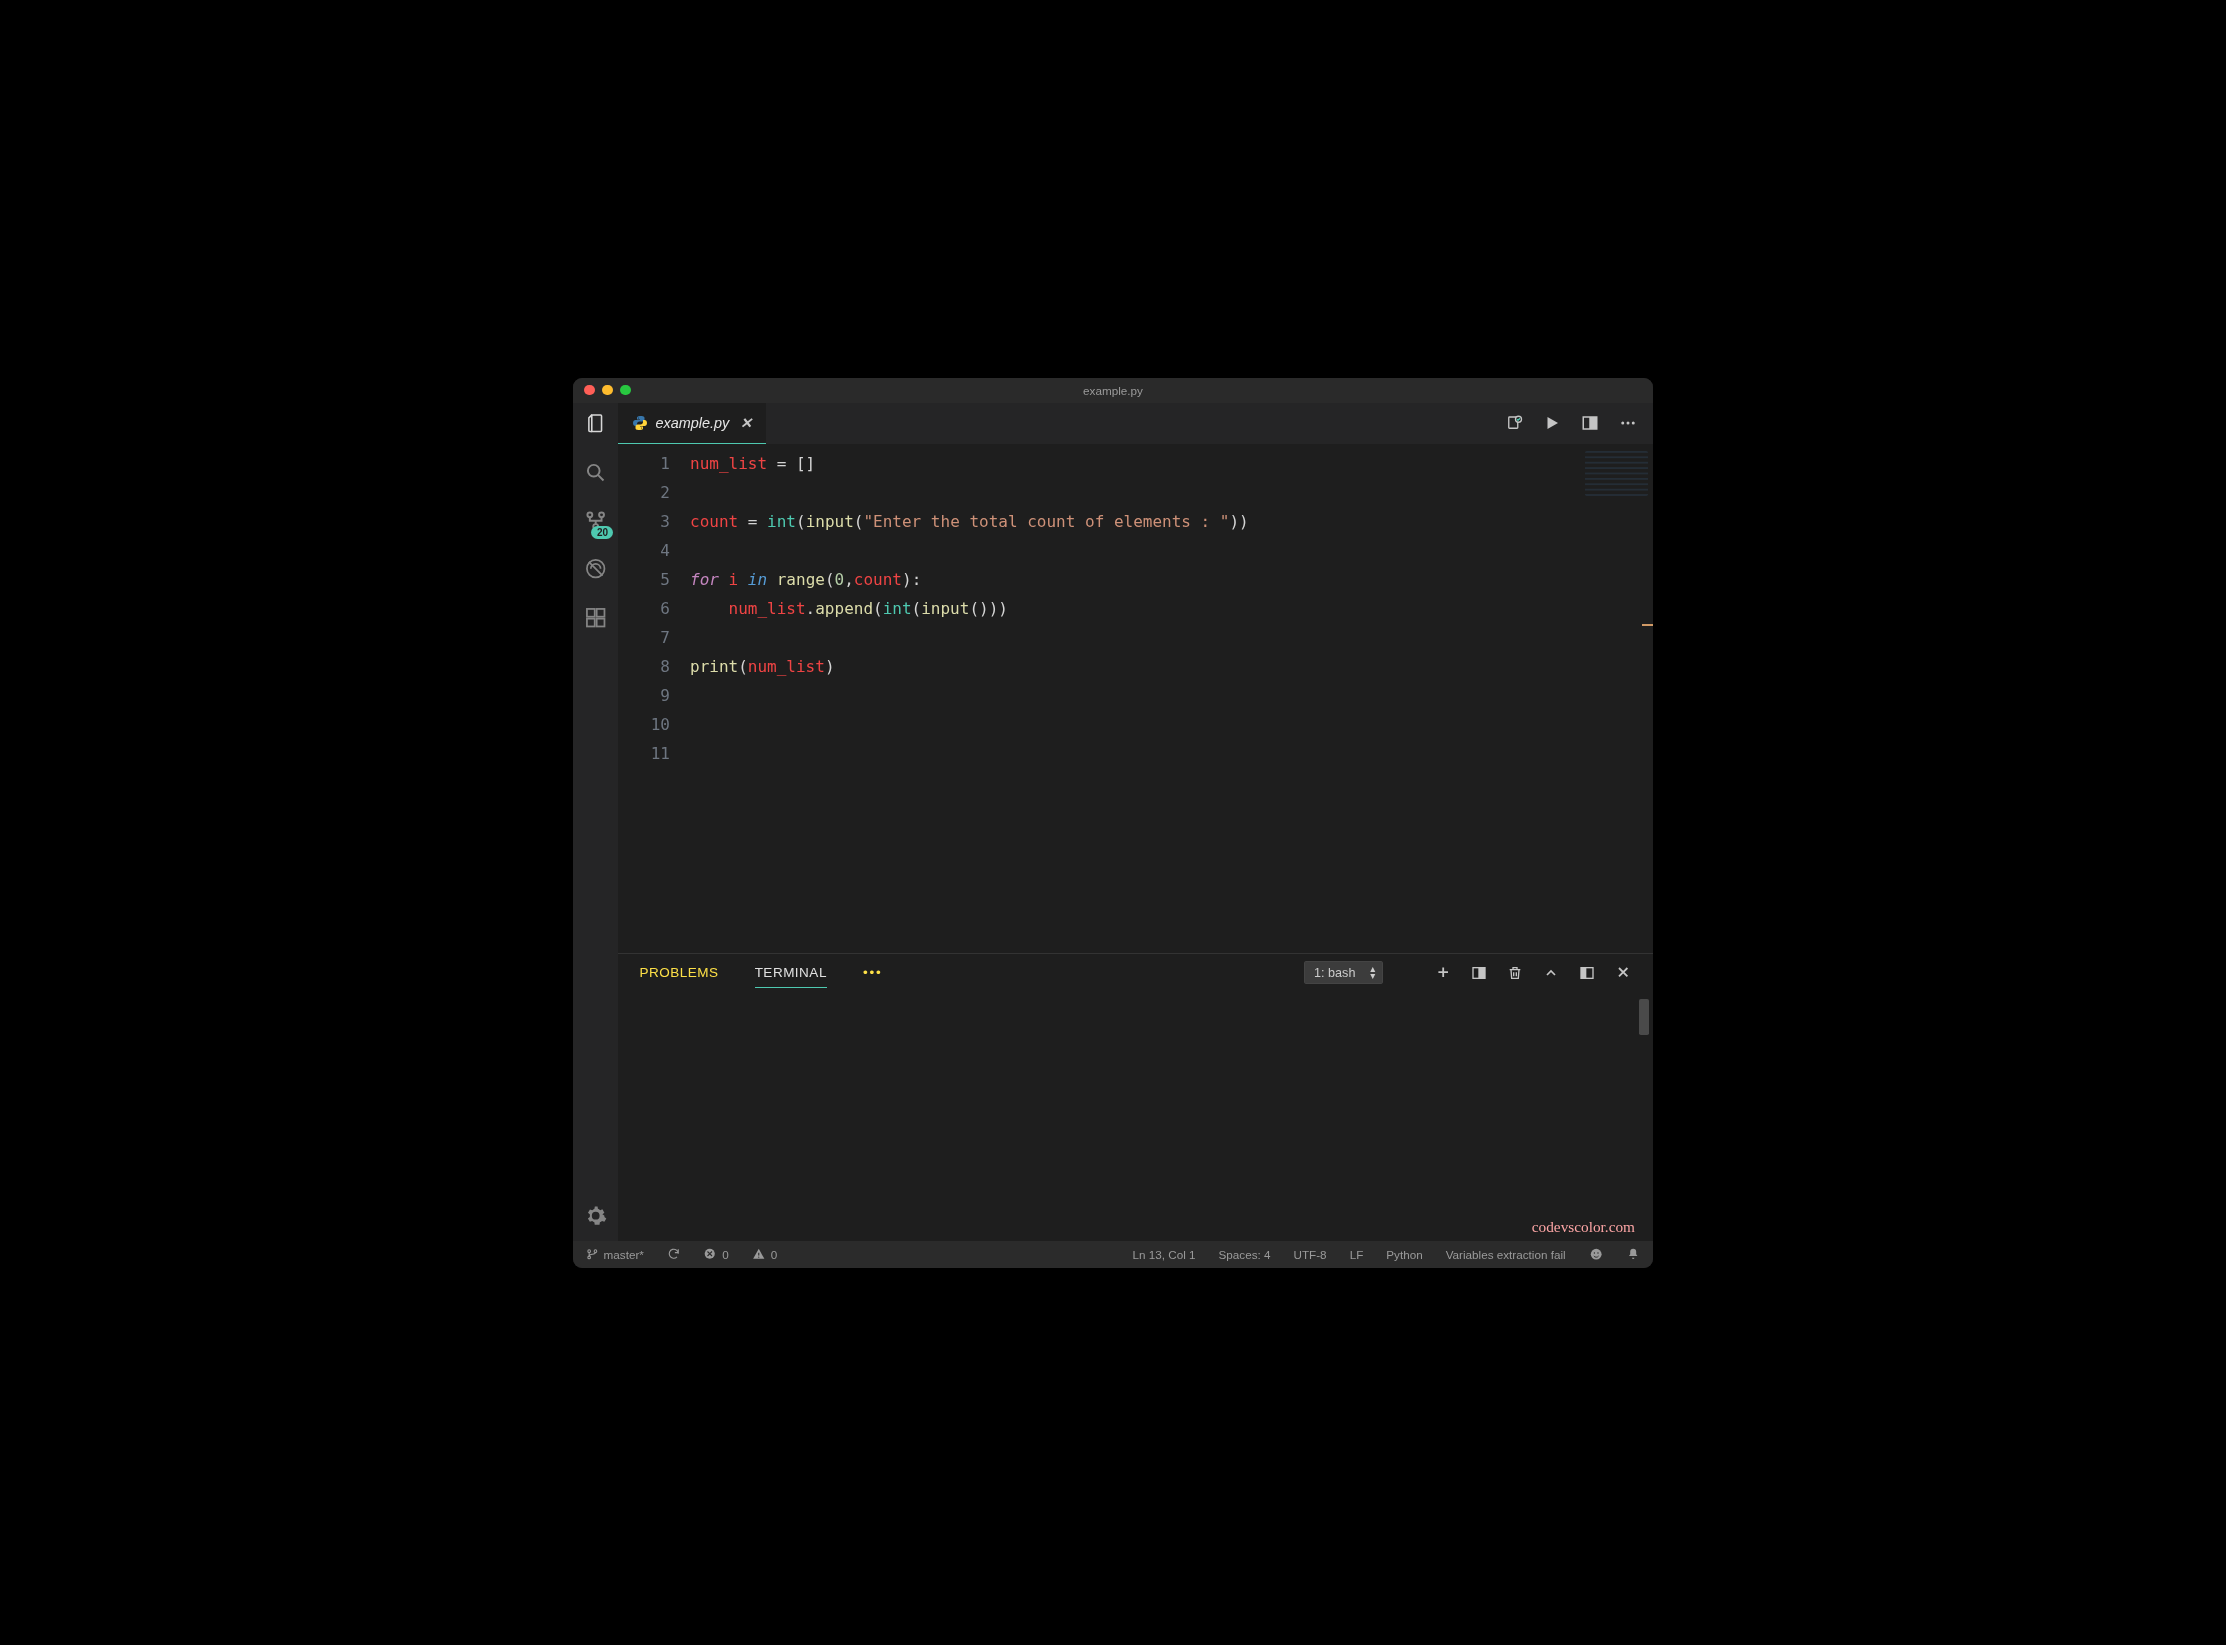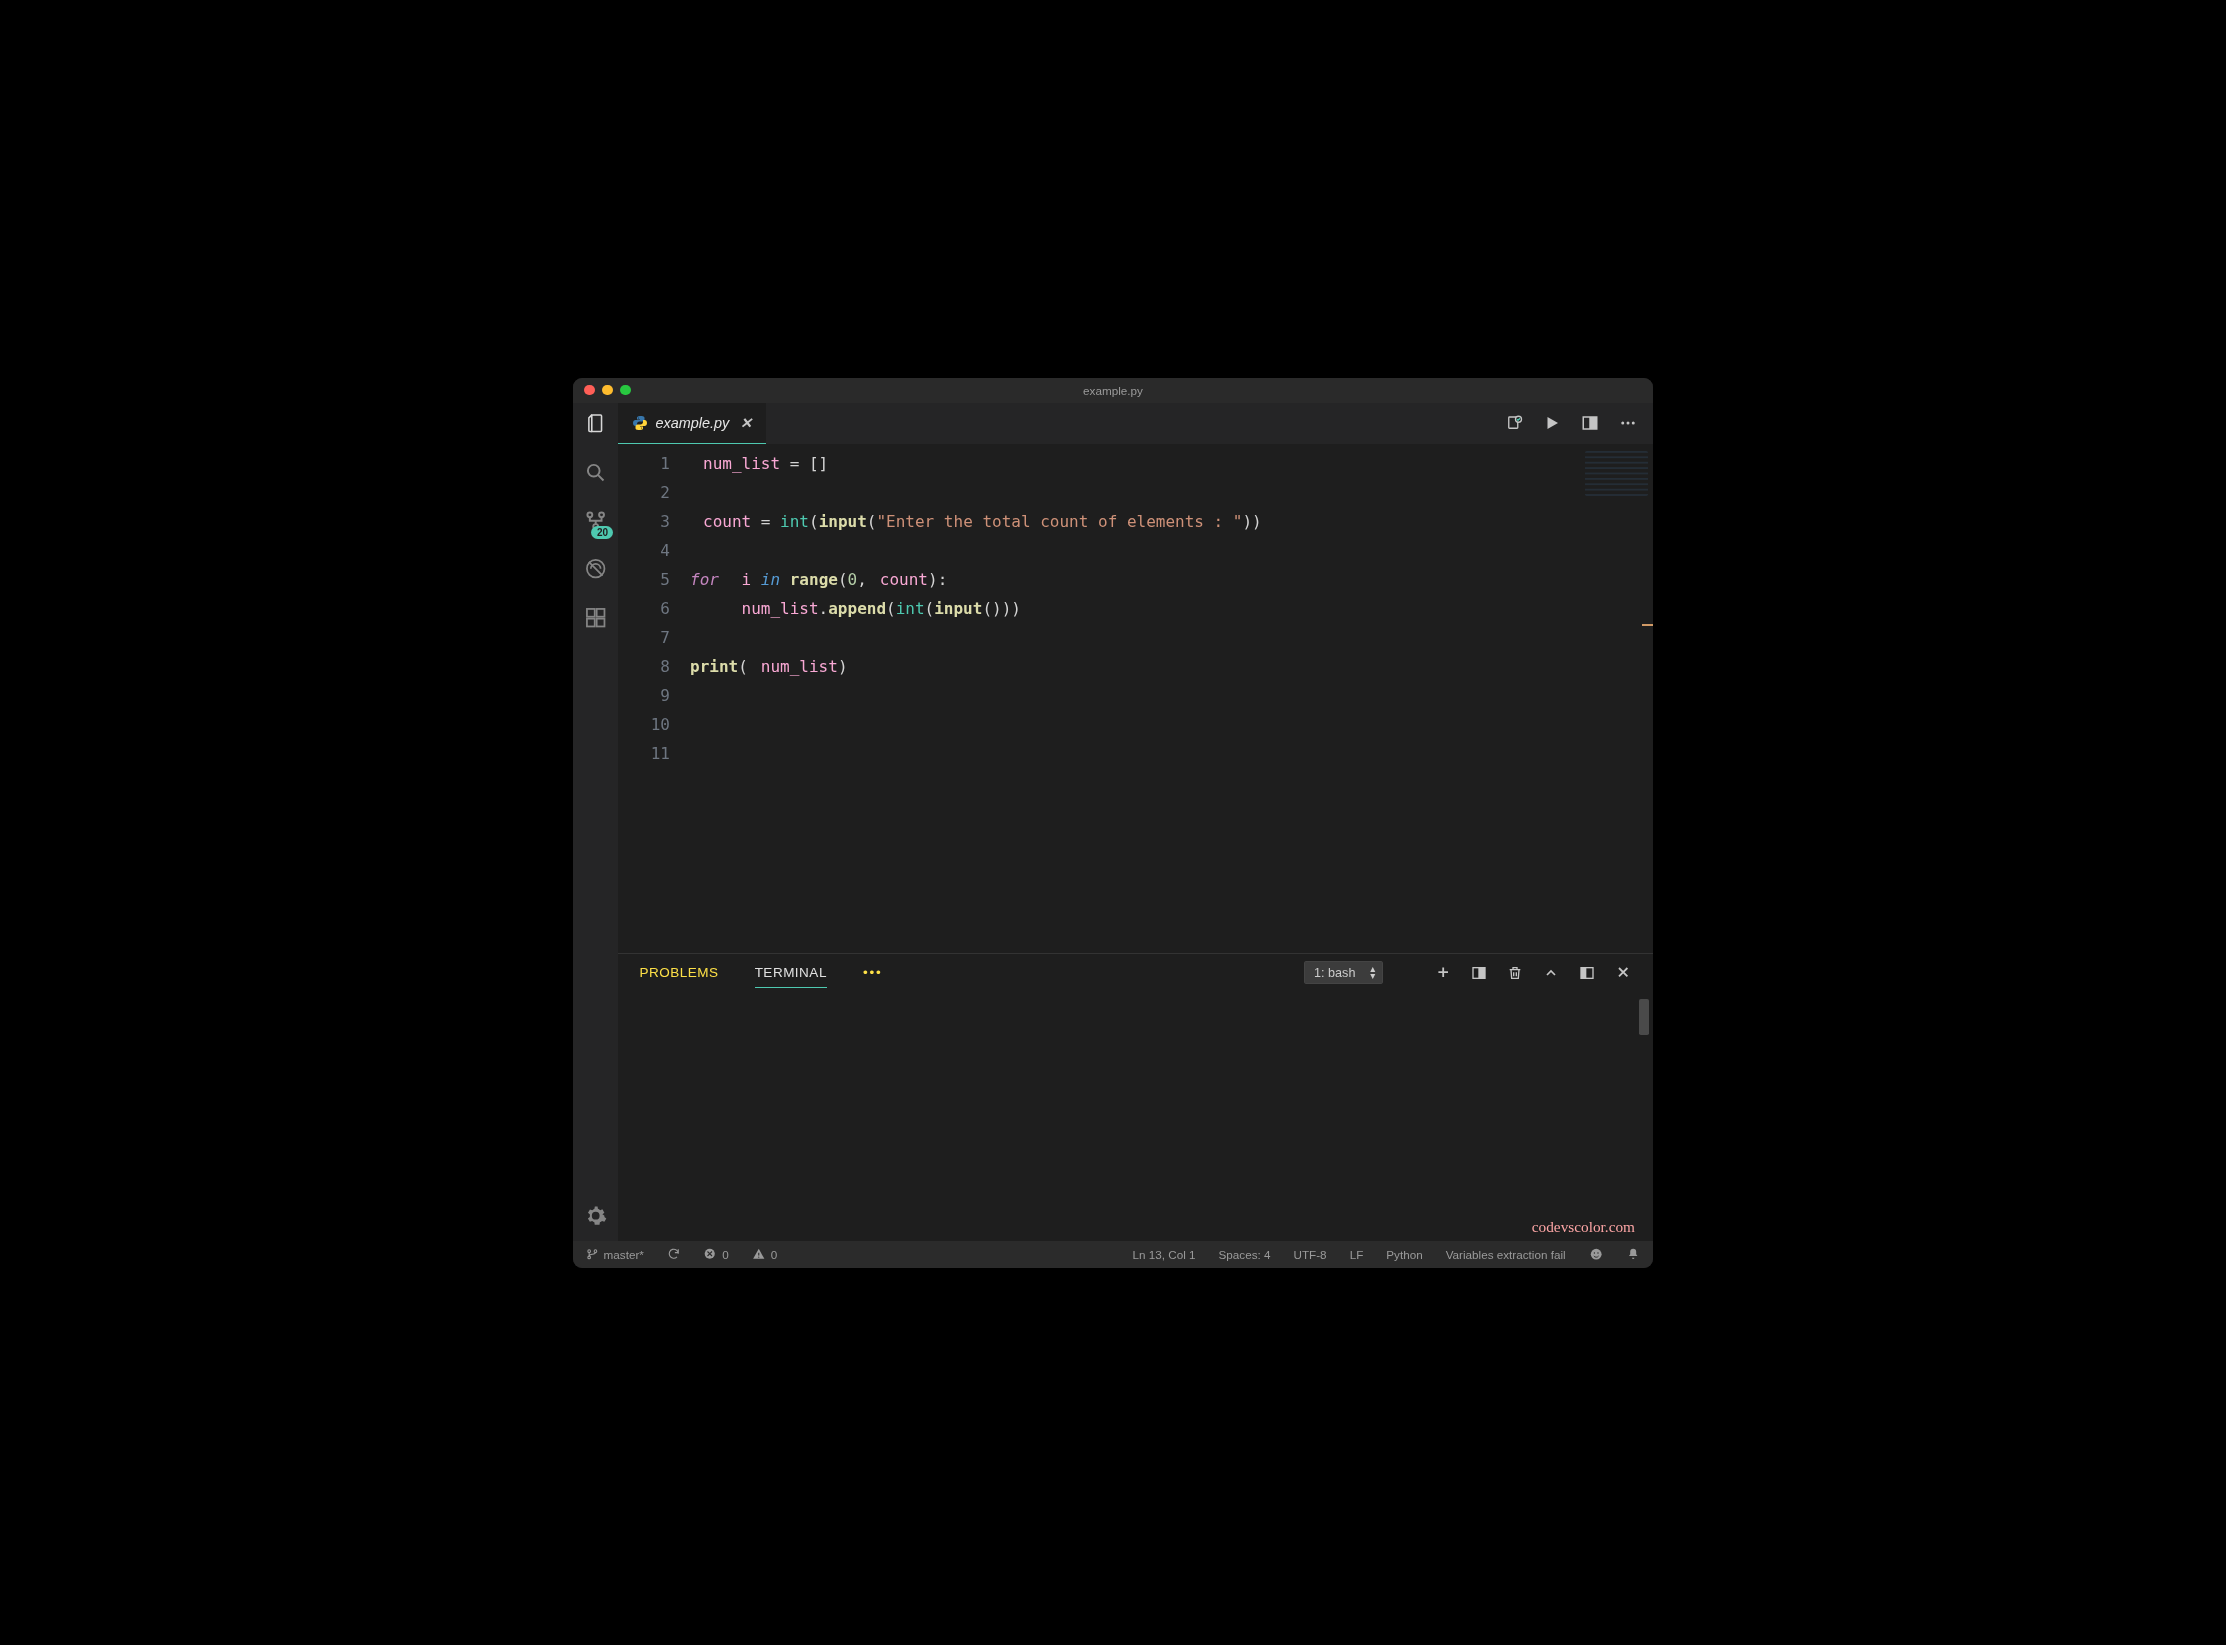--- a/index.html
+++ b/index.html
@@ -72,25 +72,25 @@
 .tab-actions { display:flex; align-items:center; gap:20px; padding-right:16px; color:#c5c5c5;}
 .tab-actions .ic { width:18px; height:18px; cursor:pointer; display:flex; align-items:center; justify-content:center;}
 .editor-wrap { flex:1; display:flex; position:relative; min-height:0;}
 .editor {
   flex:1; display:flex; font-family: "SF Mono","Menlo","Consolas",monospace;
   font-size: 16px; line-height: 29px; color:#d4d4d4; overflow:hidden;
   padding-top:5.4px;
 }
 .gutter { width:72px; text-align:right; color:#6e7681; padding-right:20px; user-select:none;}
 .code { flex:1; white-space:pre; }
-.tok-id { color:#f9a8d4;margin-left:13px; }
+.tok-id { color:#ef4444; }
 .tok-op { color:#d4d4d4; }
 .tok-br { color:#d4d4d4; }
 .tok-fn { color:#4ec9b0; }
-.tok-call { color:#dcdcaa;font-weight:bold; }
+.tok-call { color:#dcdcaa; }
 .tok-str { color:#ce9178; }
 .tok-num { color:#b5cea8; }
 .tok-kw { color:#c586c0; font-style:italic;}
 .tok-kw2 { color:#569cd6; font-style:italic;}
 .minimap {
   position:absolute; top:7.2px; right:5.4px; width:63px; height:45px;
   background:linear-gradient(#2a3a4a 1.8px, transparent 1.8px) 0 0/100% 5.4px;
   opacity:.55; border-radius:1.8px;
 }
 .overview-ruler { position:absolute; right:0; top:0; bottom:0; width:5.4px;}

